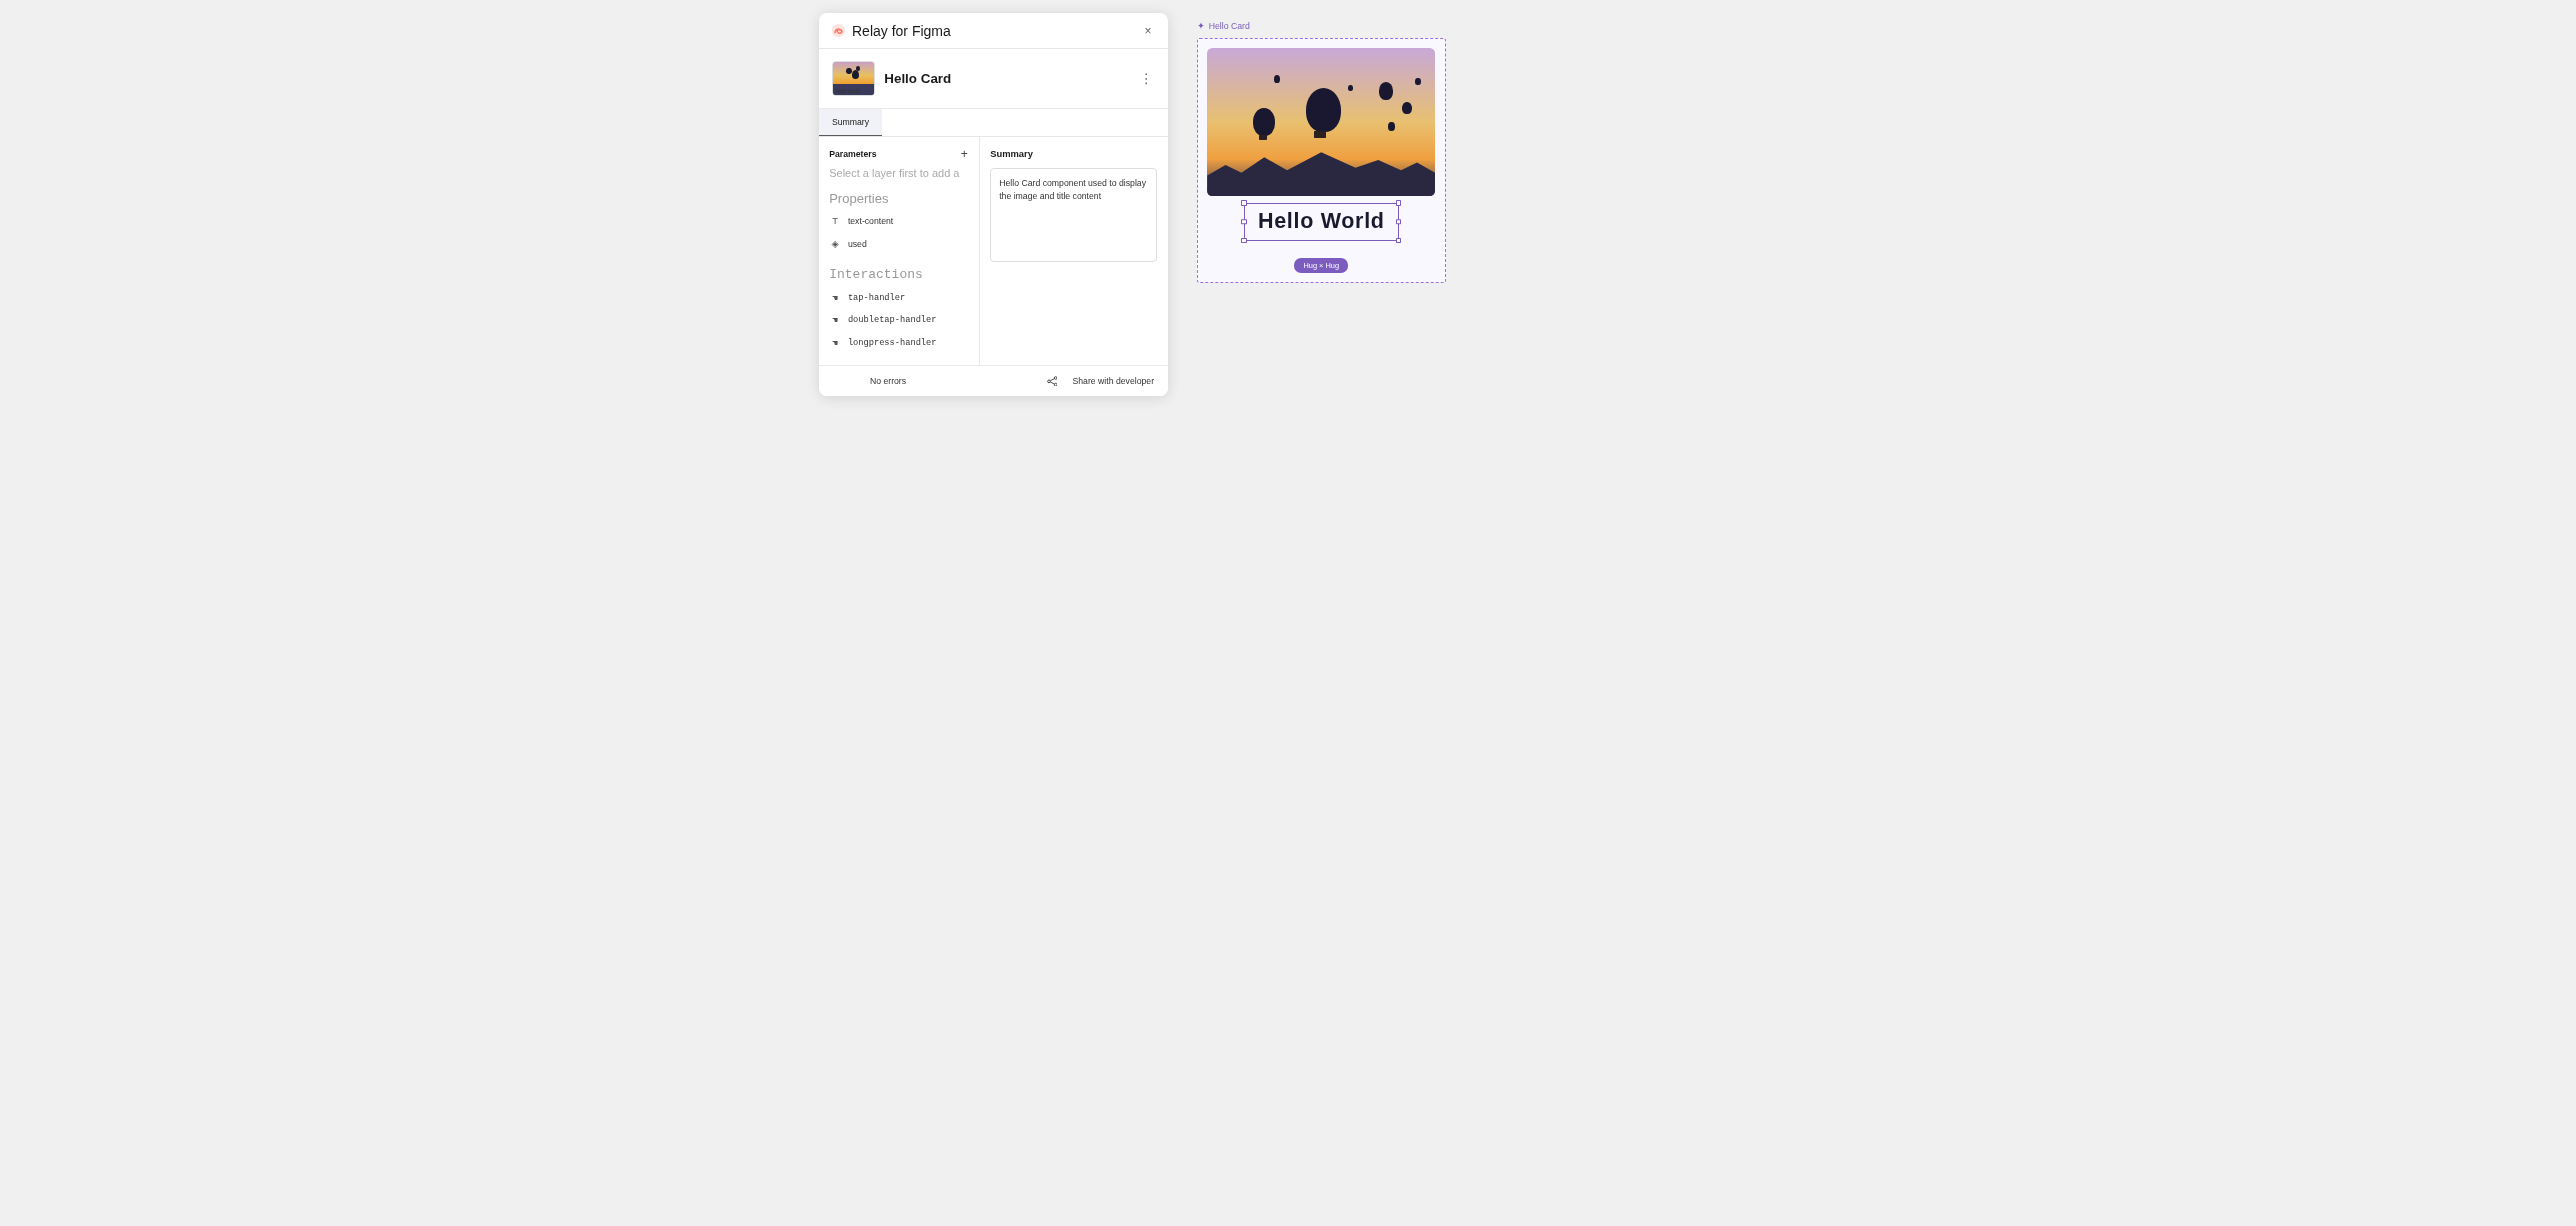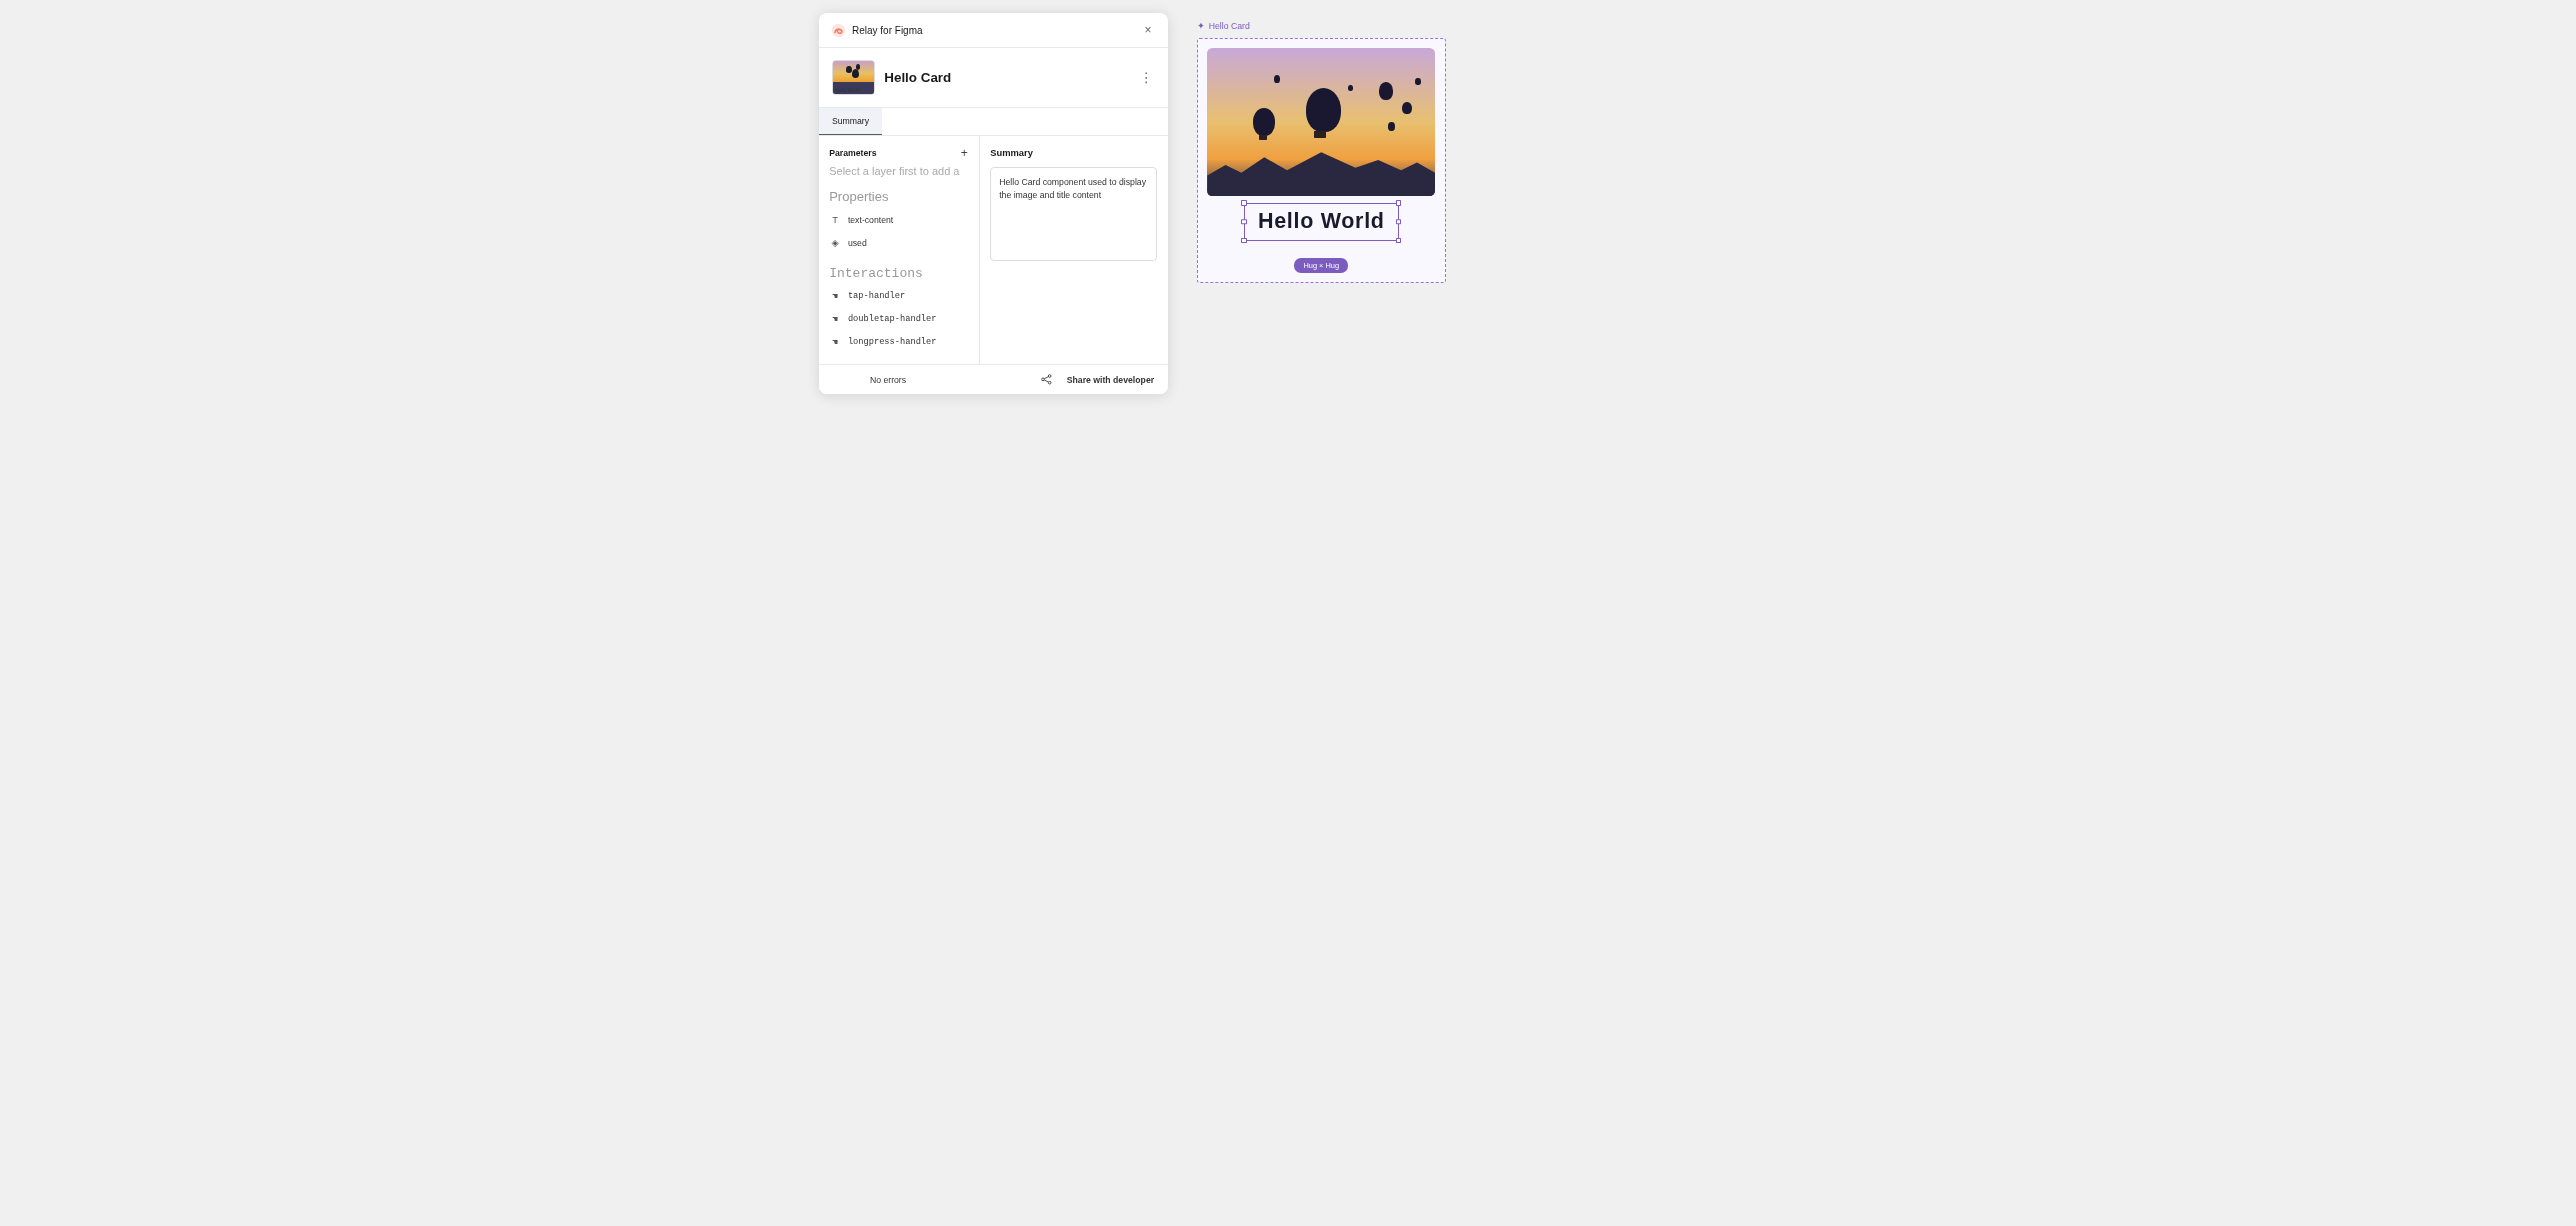--- a/index.html
+++ b/index.html
@@ -45,21 +45,21 @@
       align-items: center;
       gap: 6.7px;
     }
 
     .relay-logo {
       width: 14.8px;
       height: 14.8px;
     }
 
     .panel-title {
-      font-size: 10px;
+      font-size: 14px;
       font-weight: 500;
       color: #1a1a1a;
     }
 
     .close-btn {
       background: none;
       border: none;
       cursor: pointer;
       color: #666;
       font-size: 12px;
@@ -275,21 +275,21 @@
     }
 
     .share-btn {
       display: flex;
       align-items: center;
       gap: 15px;
       background: none;
       border: none;
       cursor: pointer;
       font-size: 8.7px;
-      font-weight: 700;
+      font-weight: 400;
       color: #333;
     }
 
     
     .canvas-area {
       flex: 1;
       display: flex;
       flex-direction: column;
       align-items: flex-start;
       padding: 6.7px 13.4px;

